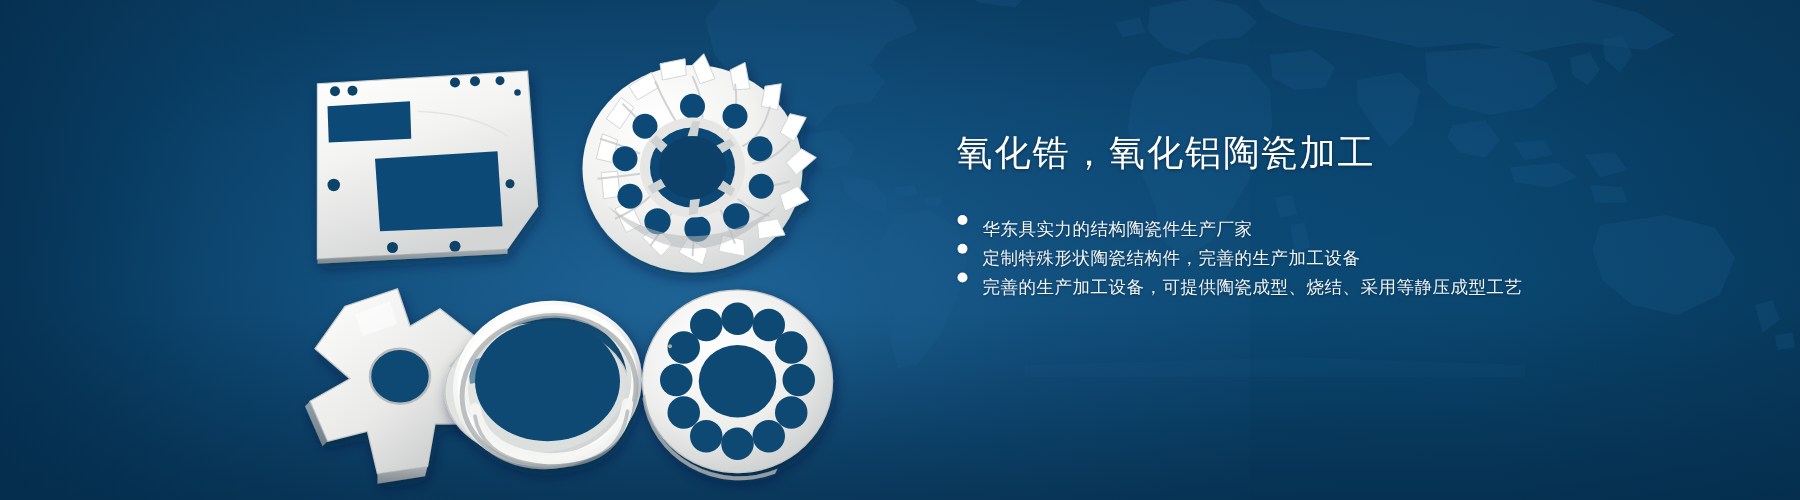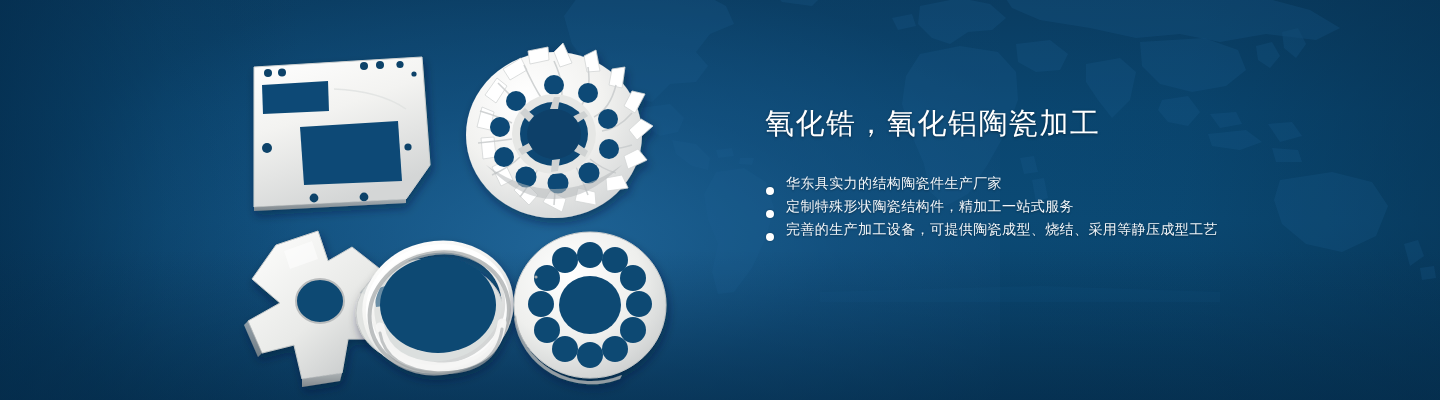--- a/index.html
+++ b/index.html
@@ -90,21 +90,21 @@
     font-weight:400;
     text-shadow:0 1px 3px rgba(0,0,0,0.42);
     white-space:nowrap;
   }
   .bullets {
     margin-top:31px;
     list-style:none;
   }
   .bullet-row {
     display:flex;
-    align-items:flex-end;
+    align-items:flex-start;
     height:23px;
     margin-bottom:0px;
   }
   .bullet-dot {
     width:8px; height:8px;
     border-radius:50%;
     background:#ffffff;
     flex:0 0 auto;
     margin-right:12px;
     margin-left:1px;
@@ -374,21 +374,21 @@
   <div class="textblock">
     <h1 class="headline">氧化锆，氧化铝陶瓷加工</h1>
 
     <ul class="bullets">
       <li class="bullet-row">
         <span class="bullet-dot"></span>
         <span class="bullet-text">华东具实力的结构陶瓷件生产厂家</span>
       </li>
       <li class="bullet-row">
         <span class="bullet-dot"></span>
-        <span class="bullet-text">定制特殊形状陶瓷结构件，精加工一站式服务</span>
+        <span class="bullet-text">定制特殊形状陶瓷结构件，完善的生产加工设备</span>
       </li>
       <li class="bullet-row">
         <span class="bullet-dot"></span>
         <span class="bullet-text">完善的生产加工设备，可提供陶瓷成型、烧结、采用等静压成型工艺</span>
       </li>
     </ul>
   </div>
 
 </div>
 

